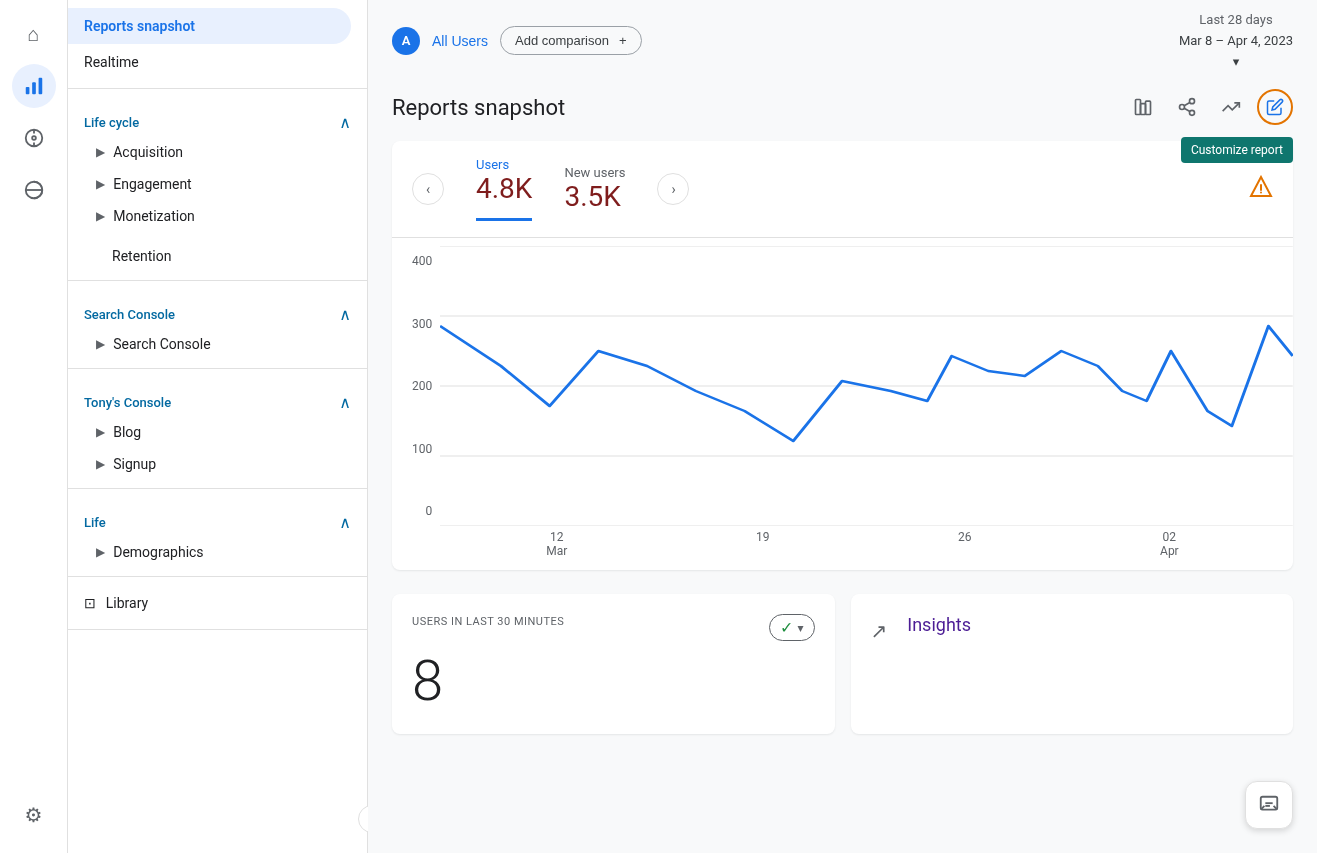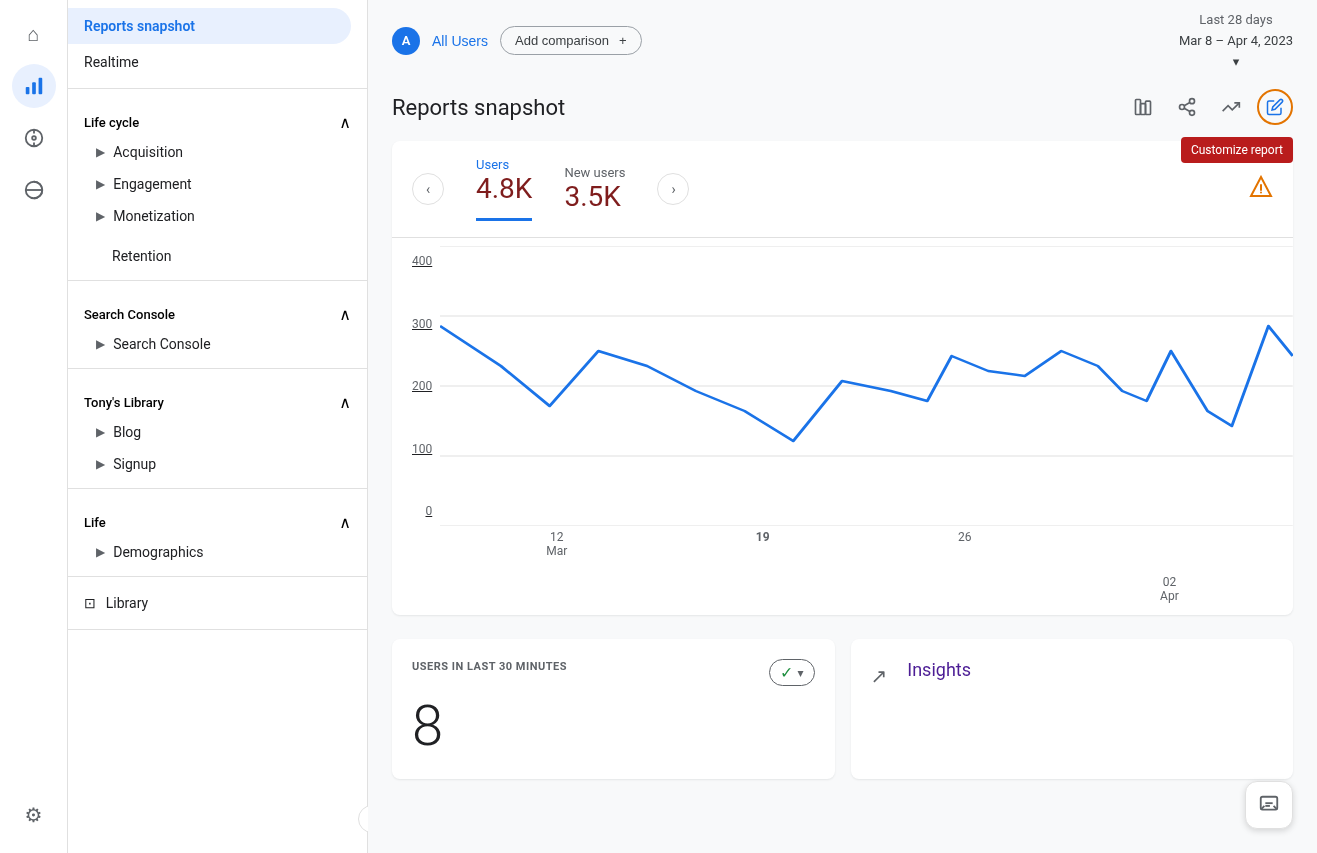--- a/index.html
+++ b/index.html
@@ -60,21 +60,21 @@
       display: flex;
       align-items: center;
       gap: 8px;
     }
     .sidebar-label { font-size: 14px; }
     .sidebar-section-header {
       padding: 16px 16px 4px 16px;
       display: flex;
       align-items: center;
       justify-content: space-between;
-      color: #000000;
+      color: #0369a1;
       font-size: 13px;
       font-weight: 500;
     }
     .sidebar-section-header .chevron { font-size: 16px; cursor: pointer; }
     .sidebar-sub-item {
       padding: 8px 16px 8px 28px;
       display: flex;
       align-items: center;
       gap: 8px;
       cursor: pointer;
@@ -197,21 +197,21 @@
       border: 2.5px solid #e37400;
       color: #1a73e8;
     }
 
     
     .tooltip-container { position: relative; }
     .tooltip-box {
       position: absolute;
       bottom: -38px;
       right: 0;
-      background: #b91c1c;
+      background: #0f766e;
       color: #fff;
       font-size: 12px;
       padding: 6px 10px;
       border-radius: 4px;
       white-space: nowrap;
       z-index: 100;
     }
 
     
     .chart-card {
@@ -245,21 +245,21 @@
       margin: 0 24px;
     }
     .mini-card {
       background: #fff;
       border-radius: 8px;
       flex: 1;
       padding: 20px;
       box-shadow: 0 1px 2px rgba(60,64,67,0.1);
       min-height: 140px;
     }
-    .mini-card-title { font-size: 11px; font-weight: 700; color: #5f6368; letter-spacing: 0.5px; text-transform: uppercase; margin-bottom: 12px; }
+    .mini-card-title { font-size: 11px; font-weight: 400; color: #5f6368; letter-spacing: 0.5px; text-transform: uppercase; margin-bottom: 12px; }
     .mini-card-big-num { font-size: 56px; font-weight: 300; color: #202124; line-height: 1; }
 
     
     .chat-btn {
       position: fixed;
       bottom: 24px;
       right: 24px;
       width: 48px;
       height: 48px;
       border-radius: 12px;
@@ -356,21 +356,21 @@
       <span class="chevron">∧</span>
     </div>
     <div class="sidebar-sub-item">
       <span class="arrow">▶</span>
       <span>Search Console</span>
     </div>
 
     <div class="sidebar-divider"></div>
 
     <div class="sidebar-section-header">
-      <span>Tony's Library</span>
+      <span>Tony's Console</span>
       <span class="chevron">∧</span>
     </div>
     <div class="sidebar-sub-item">
       <span class="arrow">▶</span>
       <span>Blog</span>
     </div>
     <div class="sidebar-sub-item">
       <span class="arrow">▶</span>
       <span>Signup</span>
     </div>
@@ -473,21 +473,21 @@
         <div class="warning-icon">
           <svg width="24" height="24" viewBox="0 0 24 24" fill="none">
             <path d="M12 2L2 21h20L12 2z" fill="#fff" stroke="#e37400" stroke-width="2"></path>
             <path d="M12 10v5" stroke="#e37400" stroke-width="2" stroke-linecap="round"></path>
             <circle cx="12" cy="17.5" r="1" fill="#e37400"></circle>
           </svg>
         </div>
       </div>
 
       <div style="padding: 8px 0 0 0; position: relative;">
-        <div style="display: flex; align-items: flex-end; text-decoration: underline;">
+        <div style="display: flex; align-items: flex-end;">
 
           <div style="display: flex; flex-direction: column; justify-content: space-between; padding: 8px 8px 8px 20px; font-size: 12px; color: #5f6368; text-align: right; height: 280px;">
             <span>400</span>
             <span>300</span>
             <span>200</span>
             <span>100</span>
             <span>0</span>
           </div>
 
           <div style="flex: 1; height: 280px; position: relative;">
@@ -502,27 +502,27 @@
               <polyline points="0,80 50,120 90,160 130,105 170,120 210,145 250,165 290,195 330,135 370,145 400,155 420,110 450,125 480,130 510,105 540,120 560,145 580,155 600,105 630,165 650,180 680,80 700,110" fill="none" stroke="#1a73e8" stroke-width="2.5" stroke-linejoin="round"></polyline>
             </svg>
           </div>
         </div>
 
         <div style="display: flex; justify-content: space-around; padding: 4px 20px 12px 60px; font-size: 12px; color: #5f6368;">
           <div style="text-align: center;">
             <div>12</div>
             <div>Mar</div>
           </div>
-          <div style="text-align: center; font-weight: bold;">
+          <div style="text-align: center;">
             <div>19</div>
           </div>
           <div style="text-align: center;">
             <div>26</div>
           </div>
-          <div style="text-align: center; margin-top: 45px;">
+          <div style="text-align: center;">
             <div>02</div>
             <div>Apr</div>
           </div>
         </div>
       </div>
     </div>
 
     <div class="bottom-row">
 
       <div class="mini-card">

